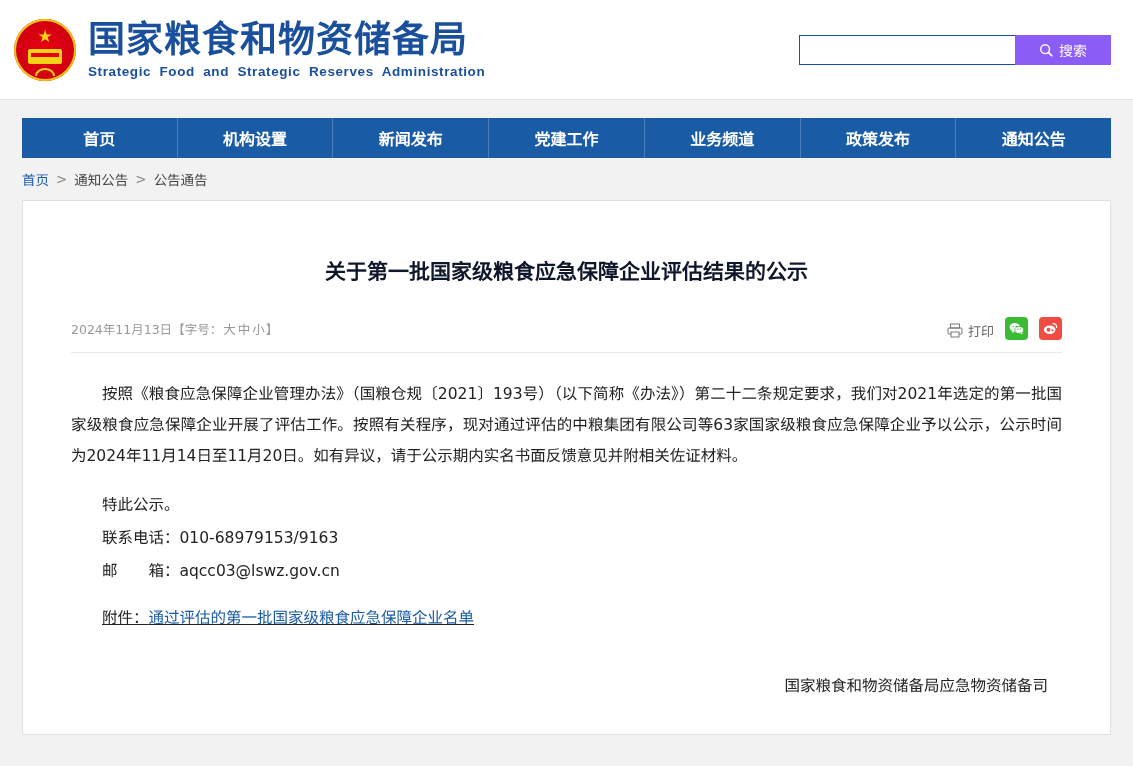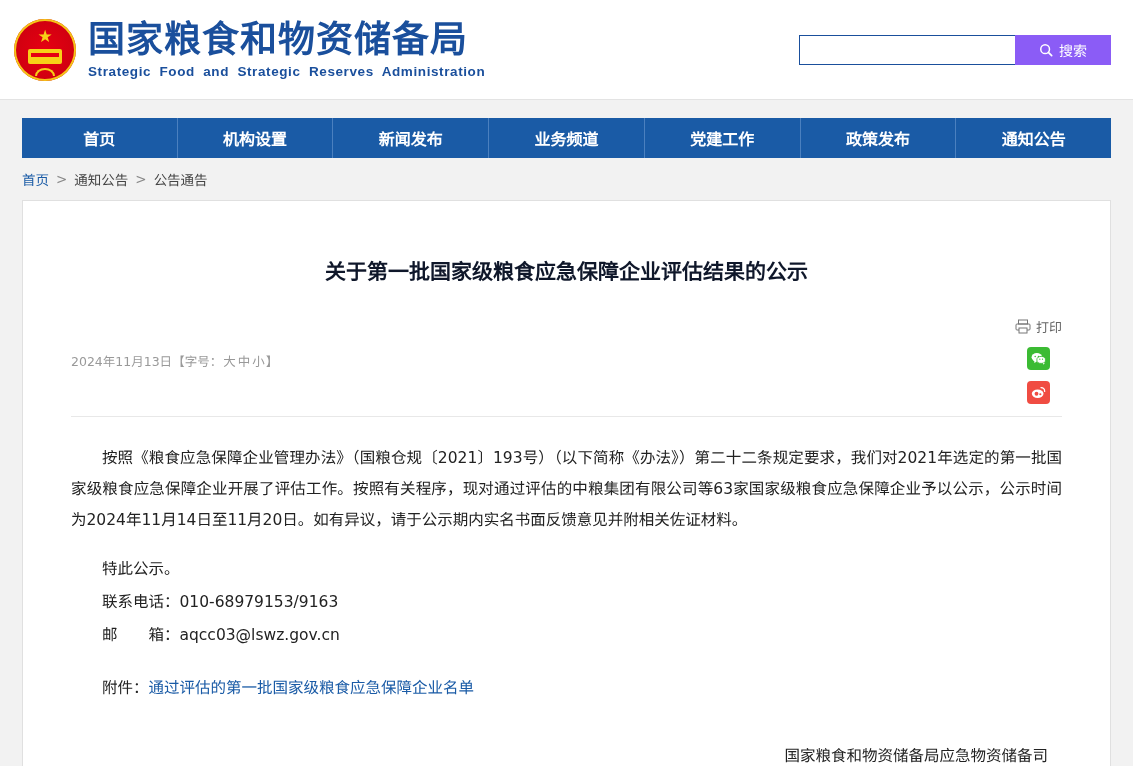--- a/index.html
+++ b/index.html
@@ -179,23 +179,22 @@
   }
   .meta-left {
     font-size: 12.5px;
     color: #999;
     font-family: "DejaVu Sans", "Liberation Sans", sans-serif;
   }
   .meta-left .fs a { color: #999; text-decoration: none; margin: 0 1px; }
   .meta-right {
     margin-left: auto;
     display: flex;
-    align-items: center;
+    align-items: flex-end;
     gap: 11px;
-    flex-direction: column;
   }
   .print-link {
     display: flex;
     align-items: center;
     gap: 5px;
     color: #666;
     font-size: 13px;
     text-decoration: none;
     font-family: "DejaVu Sans", "Liberation Sans", sans-serif;
   }
@@ -214,21 +213,21 @@
 
   .body-text {
     font-family: "DejaVu Sans", "Liberation Sans", sans-serif;
     font-size: 15.5px;
     color: #222;
     line-height: 2.0;
   }
   .p-indent { text-indent: 2em; margin: 0 0 18px 0; text-align: justify; }
   .p-plain { margin: 0 0 2px 0; text-indent: 2em; }
   .contact-line { margin: 0 0 2px 0; text-indent: 2em; }
-  .attach-line { margin: 22px 0 0 0; text-indent: 2em; }
+  .attach-line { margin: 16px 0 0 0; text-indent: 2em; text-decoration: underline; }
   .attach-line a { color: #1a5ba6; text-decoration: none; }
   .signoff {
     margin-top: 38px;
     text-align: right;
     font-family: "DejaVu Sans", "Liberation Sans", sans-serif;
     font-size: 15.5px;
     color: #222;
     line-height: 1.9;
     padding-right: 14px;
   }
@@ -257,22 +256,22 @@
         </svg>
         <span>搜索</span>
       </button>
     </div>
   </div>
 
   <div class="nav">
     <div class="nav-item">首页</div>
     <div class="nav-item">机构设置</div>
     <div class="nav-item">新闻发布</div>
+    <div class="nav-item">党建工作</div>
     <div class="nav-item">业务频道</div>
-    <div class="nav-item">党建工作</div>
     <div class="nav-item">政策发布</div>
     <div class="nav-item">通知公告</div>
   </div>
 
   <div class="breadcrumb">
     <a href="#">首页</a>
     <span class="sep">&gt;</span>
     <span class="crumb-static">通知公告</span>
     <span class="sep">&gt;</span>
     <span class="crumb-static">公告通告</span>

